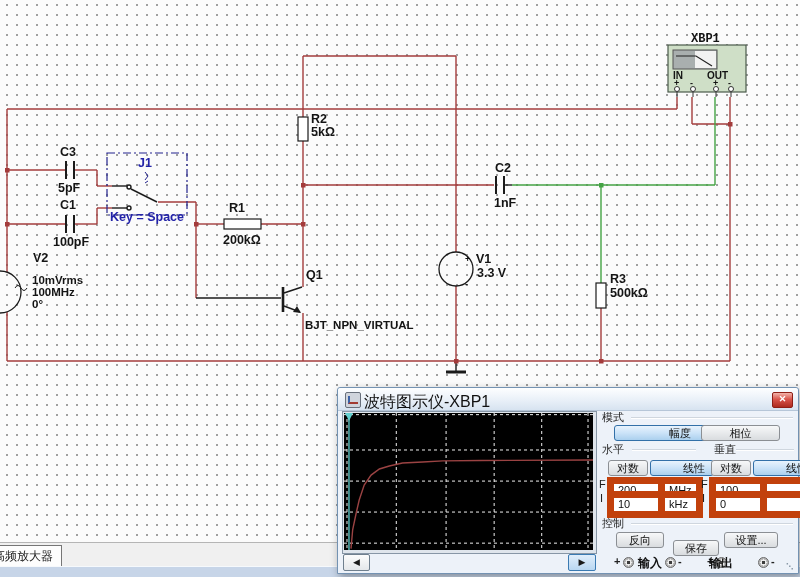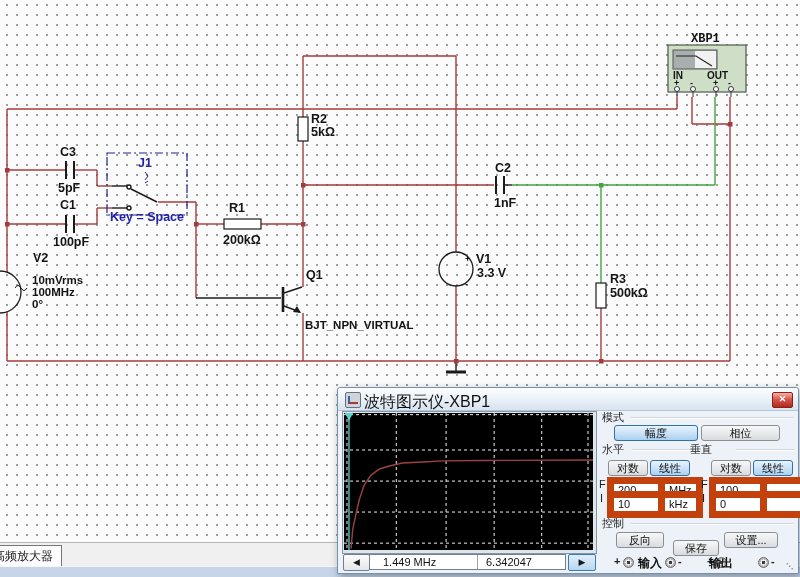--- a/index.html
+++ b/index.html
@@ -54,21 +54,21 @@
         border:1px solid #75808c;font:11px/14px "Liberation Sans",sans-serif;color:#111;}
   #rfield .div{position:absolute;left:107px;top:0;width:1px;height:14px;background:#9aa4ae;}
   #rfield .v1{position:absolute;left:13px;top:0;}
   #rfield .v2{position:absolute;left:116px;top:0;}
   
   .gl{position:absolute;font:11px "Liberation Sans",sans-serif;color:#1c1c1c;}
   .grpline{position:absolute;height:1px;background:#cfd6de;border-bottom:1px solid #fff;}
   .btn{position:absolute;border:1px solid #8b8f94;border-radius:3px;text-align:center;
        background:linear-gradient(#f7f8f9,#e8eaec 50%,#d9dcdf);
        font:11px/14px "Liberation Sans",sans-serif;color:#111;}
-  .btn.sel{border-color:#3270a8;background:linear-gradient(#e8f3fd,#cbe3f8 50%,#abd0ee);}
+  .btn.sel{border-color:#3270a8;background:linear-gradient(#e8f3fd,#cbe3f8 50%,#abd0ee);padding-left:24px;}
   .fld{position:absolute;background:#fff;border:7px solid #c2410c;
        font:11px/12px "Liberation Sans",sans-serif;color:#111;padding:0 0 0 4px;}
   .flbl{position:absolute;font:11px "Liberation Sans",sans-serif;color:#1c1c1c;}
   .term{position:absolute;width:9px;height:9px;border-radius:50%;border:1px solid #6a6a6a;
         background:radial-gradient(circle,#3c3c3c 0 1.8px,#ececec 1.9px 3px,#b9b9b9 3.1px);}
   .pm{position:absolute;font:bold 11px "Liberation Sans",sans-serif;color:#222;}
   .tlabel{position:absolute;font:bold 12px "Liberation Sans",sans-serif;color:#111;text-align:center;}
   #grip{position:absolute;left:448px;top:174px;width:9px;height:9px;color:#8a99a8;
         font:bold 8px/9px "DejaVu Sans",sans-serif;}
 </style>
@@ -263,36 +263,31 @@
           <line x1="0" y1="99.051" x2="249" y2="99.051" stroke="#efefef" stroke-width="1" stroke-dasharray="3 3"></line>
           <line x1="0" y1="130.15" x2="249" y2="130.15" stroke="#efefef" stroke-width="1" stroke-dasharray="3 3"></line>
           <polyline points="7.0,135.6 8.7,116.5 12.2,100.0 15.2,87.0 20.2,72.1 27.1,62.1 35.4,56.0 45.3,53.0 58.5,50.0 78.7,49.0 98.9,47.9 136.2,47.5 249.0,47.0" fill="none" stroke="#9b4343" stroke-width="1.4"></polyline>
           <line x1="4.98" y1="0" x2="4.98" y2="137" stroke="#62cfcf" stroke-width="1.3"></line>
           <polygon points="0.9800000000000004,0 8.98,0 4.98,8" fill="#62cfcf"></polygon>
         </svg>
     </div>
 
     <div id="readout">
       <div class="arrbtn" style="left:1px">◀</div>
-      <div id="rfield">
-        <span class="div"></span>
-        <span class="v1">1.449 MHz</span>
-        <span class="v2">6.342047</span>
-      </div>
       <div class="arrbtn sel" style="left:226px;width:26px">▶</div>
     </div>
 
     <span class="gl" style="left:264px;top:22px">模式</span>
     <span class="grpline" style="left:293px;top:29px;width:162px"></span>
     <div class="btn sel" style="left:276px;top:37px;width:82px;height:14px">幅度</div>
     <div class="btn" style="left:363px;top:37px;width:77px;height:14px">相位</div>
 
     <span class="gl" style="left:264px;top:54px">水平</span>
     <span class="grpline" style="left:294px;top:61px;width:64px"></span>
-    <span class="gl" style="left:352px;top:54px">垂直</span>
+    <span class="gl" style="left:376px;top:54px">垂直</span>
     <span class="grpline" style="left:398px;top:61px;width:58px"></span>
 
     <div class="btn" style="left:270px;top:72px;width:38px;height:14px">对数</div>
     <div class="btn sel" style="left:312px;top:72px;width:38px;height:14px">线性</div>
     <div class="btn" style="left:373px;top:72px;width:38px;height:14px">对数</div>
     <div class="btn sel" style="left:415px;top:72px;width:38px;height:14px">线性</div>
 
     <span class="flbl" style="left:261px;top:90px">F</span>
     <div class="fld" style="left:269px;top:89px;width:46px;height:13px">200</div>
     <div class="fld" style="left:320px;top:89px;width:27px;height:13px">MHz</div>

